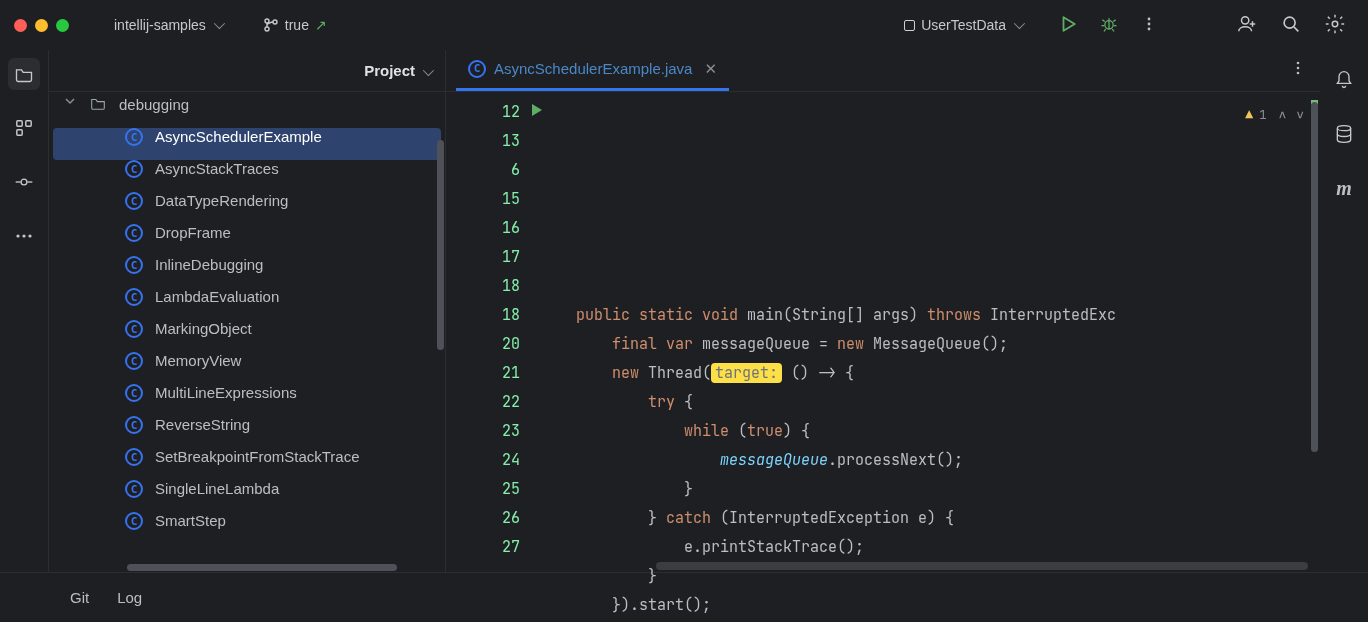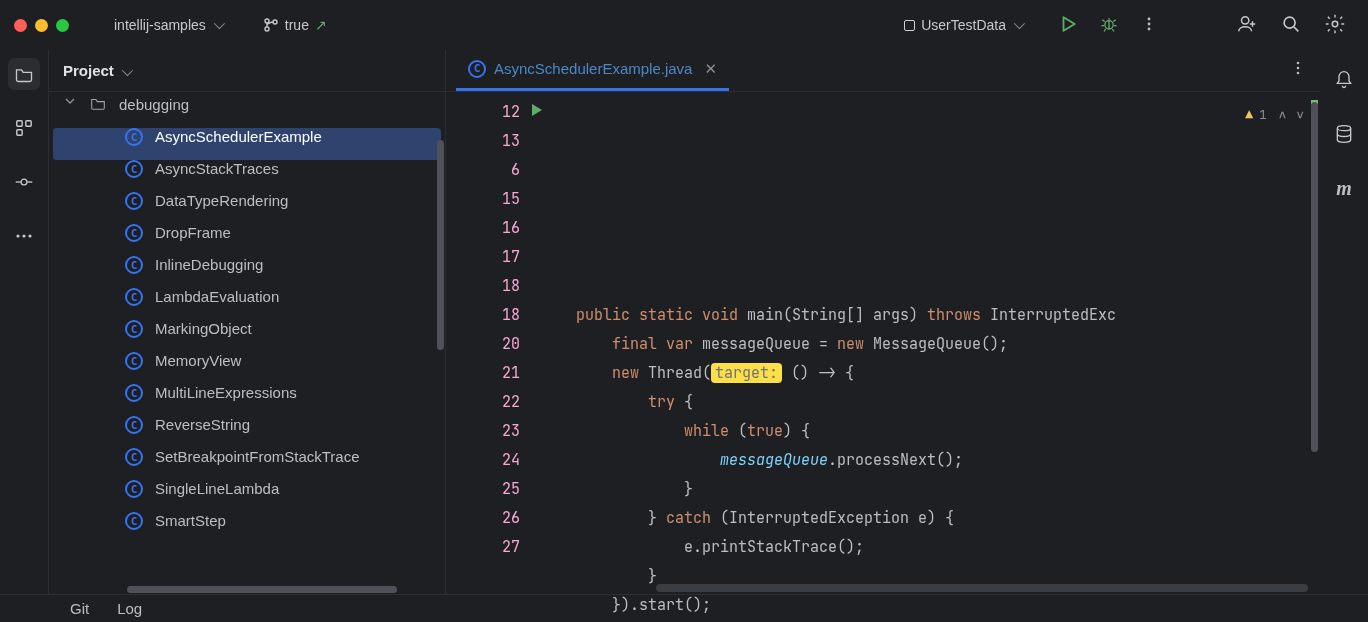--- a/index.html
+++ b/index.html
@@ -55,21 +55,21 @@
   }
   .toolstrip .tbtn { width:32px; height:32px; display:flex; align-items:center; justify-content:center; border-radius:6px; color:#bcbec4;}
 
   
   .project {
     width:398px; background:#1e1f22; border-left:1px solid #2b2d30; border-right:1px solid #2b2d30;
     display:flex; flex-direction:column; min-height:0;
   }
   .project-header {
     height:42px; display:flex; align-items:center; padding:0 14px; gap:6px;
-    font-size:15px; color:#dfe1e5; border-bottom:1px solid #2b2d30;
+    font-size:15px; color:#dfe1e5; border-bottom:1px solid #2b2d30;justify-content:flex-end;
   }
   .tree { flex:1; overflow:auto; padding-top:4px; position:relative;}
   .tree-row {
     display:flex; align-items:flex-start; gap:12px; height:32px;
     padding-left:24px; color:#bcbec4; font-size:15px; white-space:nowrap;
     border-radius:4px; margin:0 4px;
   }
   .tree-row.folder { padding-left:10px; }
   .tree-row.selected { background:#2e436e; color:#ffffff; }
   .tree-row .arrow { width:14px; display:inline-flex; justify-content:center;}
@@ -93,21 +93,21 @@
     color:#4a88c7; font-size:15px;
   }
   .tab .close { color:#8b8d93; font-size:15px; margin-left:4px;}
   .tab.active { border-bottom:3px solid #3574f0; }
   .tabs .more { position:absolute; right:14px; top:10px; color:#bcbec4; }
 
   .editor-body { flex:1; display:flex; min-height:0; position:relative;}
   .gutter {
     width:100px; padding:6px 0; text-align:right;
     font: 15px/29px "JetBrains Mono", Menlo, Consolas, monospace;
-    color:#f9a8d4;
+    color:#86efac;
   }
   .gutter .ln { padding-right:26px; position:relative;}
   .gutter .ln .run-gutter {
     position:absolute; right:4px; top:6px;
     width:0;height:0;border-left:10px solid #5fad65;border-top:6px solid transparent;border-bottom:6px solid transparent;
   }
   .code {
     flex:1; padding:6px 0 6px 30px;
     font: 15px/29px "JetBrains Mono", Menlo, Consolas, monospace;
     white-space:pre; position:relative;
@@ -126,21 +126,21 @@
 
   
   .rightstrip {
     width:48px; display:flex; flex-direction:column; align-items:center; padding-top:14px; gap:22px;
   }
   .rightstrip .rbtn { width:32px; height:32px; display:flex; align-items:center; justify-content:center; color:#bcbec4;}
   .m-logo { font: italic 700 20px Georgia, serif; color:#9aa7b0;}
 
   
   .bottom {
-    height:28px; border-top:1px solid #2b2d30;
+    height:50px; border-top:1px solid #2b2d30;
     display:flex; align-items:center; gap:28px; padding:0 24px 0 70px;
     color:#bcbec4; font-size:15px;
   }
 </style>
 </head>
 <body>
 
 <div class="titlebar">
   <div class="traffic">
     <div class="dot red"></div>

